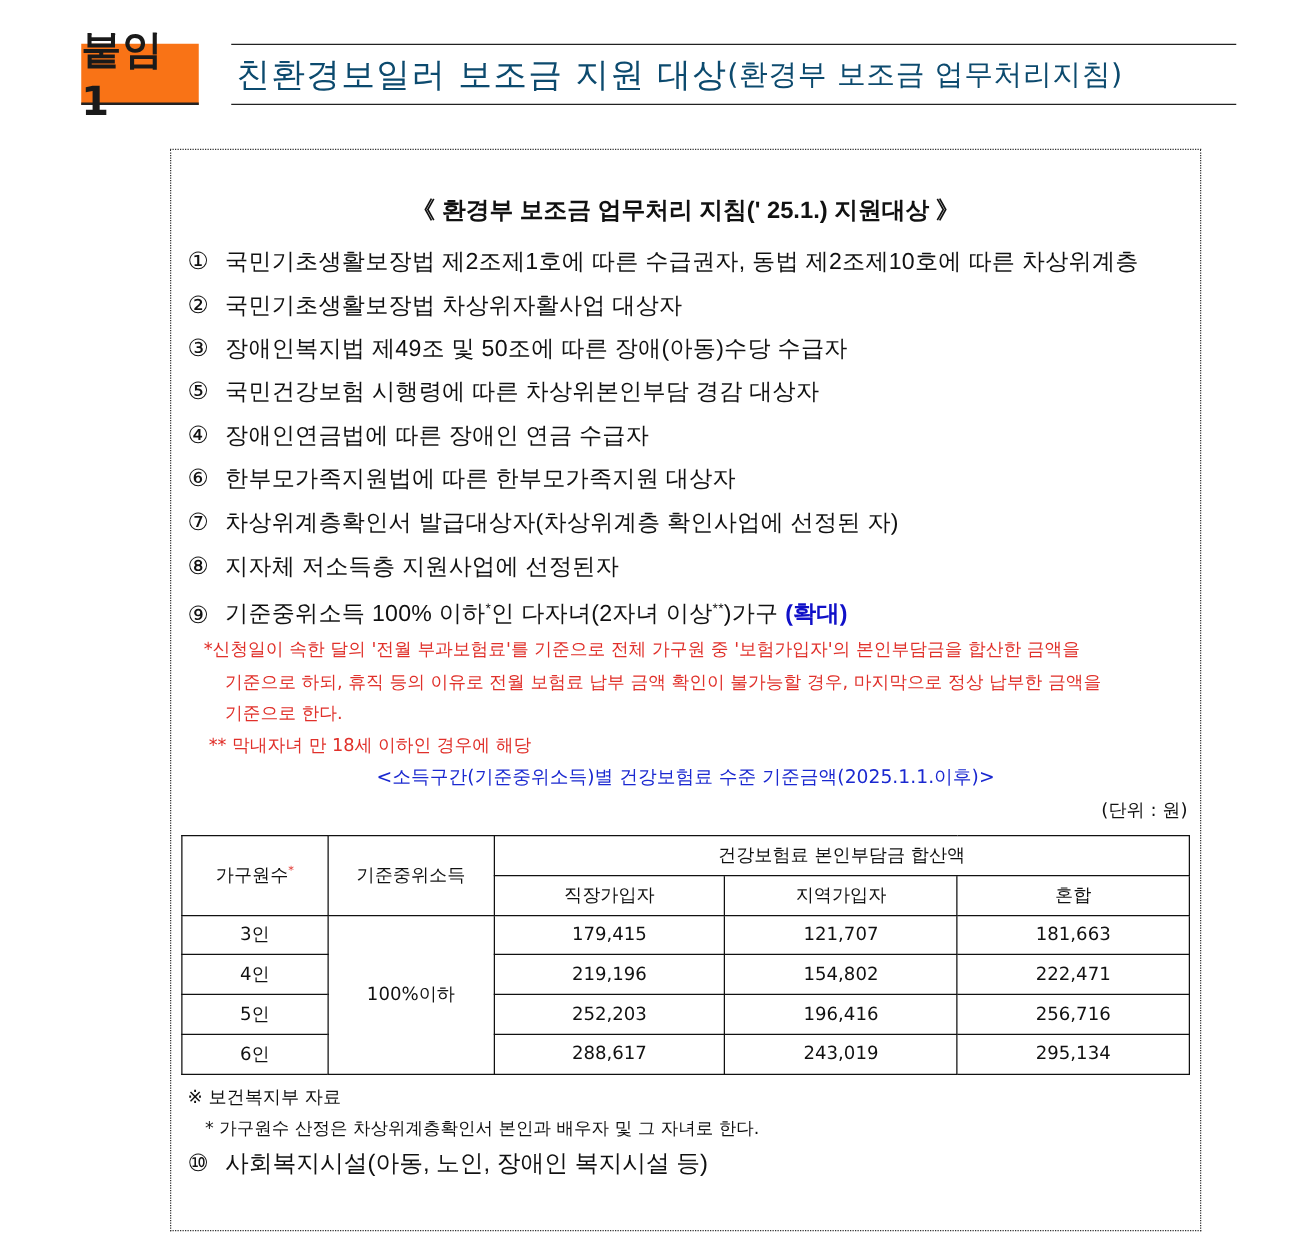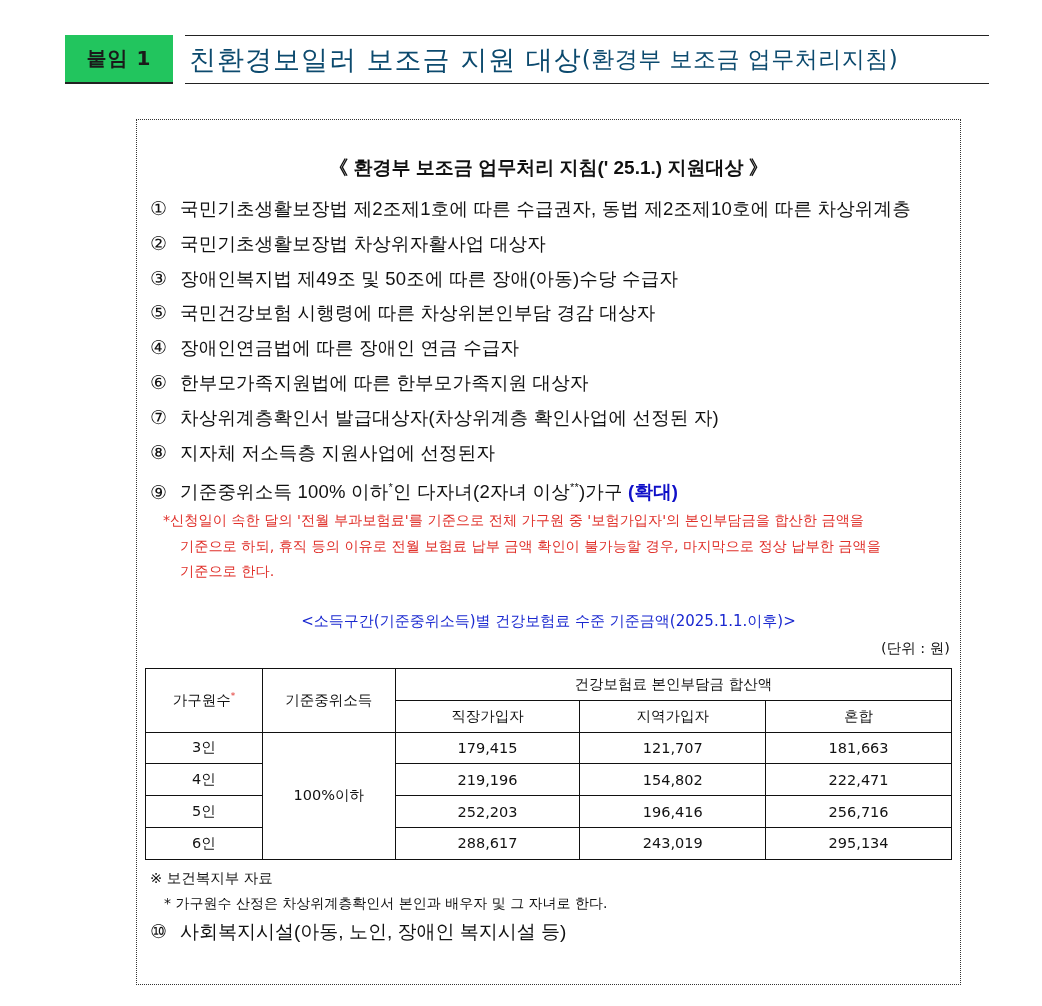--- a/index.html
+++ b/index.html
@@ -7,25 +7,25 @@
       width: 1042px; height: 1006px; background: #ffffff;
       font-family: "DejaVu Sans", "Liberation Sans", sans-serif;
       color: #111;
       overflow: hidden;
     }
     .page { position: relative; width: 1042px; height: 1006px; }
 
     
     .title-row { position: absolute; top: 35px; left: 65px; width: 924px; height: 49px; }
     .badge {
-      position: absolute; left: 0; top: 0; width: 108px; height: 49px;
-      background: #22c55e;
+      position: absolute; left: 0; top: 0; width: 94px; height: 49px;
+      background: #f97316;
       border-bottom: 2px solid #222;
       display: flex; align-items: center; justify-content: center;
-      font-size: 20px; font-weight: bold; letter-spacing: 1px; color: #1a1a1a;
+      font-size: 32px; font-weight: bold; letter-spacing: 1px; color: #1a1a1a;
     }
     .title-box {
       position: absolute; left: 120px; top: 0; right: 0; height: 49px;
       border-top: 1.5px solid #222; border-bottom: 1.5px solid #222;
       display: flex; align-items: center; padding-left: 4px;
       font-size: 27px; color: #0c4a6e; white-space: nowrap; letter-spacing: 1px;
     }
     .title-box .sub { font-size: 23px; letter-spacing: 0.5px; }
 
     
@@ -114,20 +114,21 @@
     <div class="item">
       <span class="num">⑨</span><span>기준중위소득 100% 이하</span><sup>*</sup><span>인 다자녀(2자녀 이상</span><sup>**</sup><span>)가구</span>
       <span class="expand">(확대)</span>
     </div>
   </div>
 
   <div class="notes-red">
     <div>*신청일이 속한 달의 '전월 부과보험료'를 기준으로 전체 가구원 중 '보험가입자'의 본인부담금을 합산한 금액을</div>
     <div class="indent">기준으로 하되, 휴직 등의 이유로 전월 보험료 납부 금액 확인이 불가능할 경우, 마지막으로 정상 납부한 금액을</div>
     <div class="indent">기준으로 한다.</div>
+    <div class="dbl">** 막내자녀 만 18세 이하인 경우에 해당</div>
   </div>
 
   <div class="table-caption">&lt;소득구간(기준중위소득)별 건강보험료 수준 기준금액(2025.1.1.이후)&gt;</div>
   <div class="unit">(단위 : 원)</div>
 
   <table class="data">
     <colgroup>
       <col style="width:117px">
         <col style="width:133px">
         <col style="width:185px">

